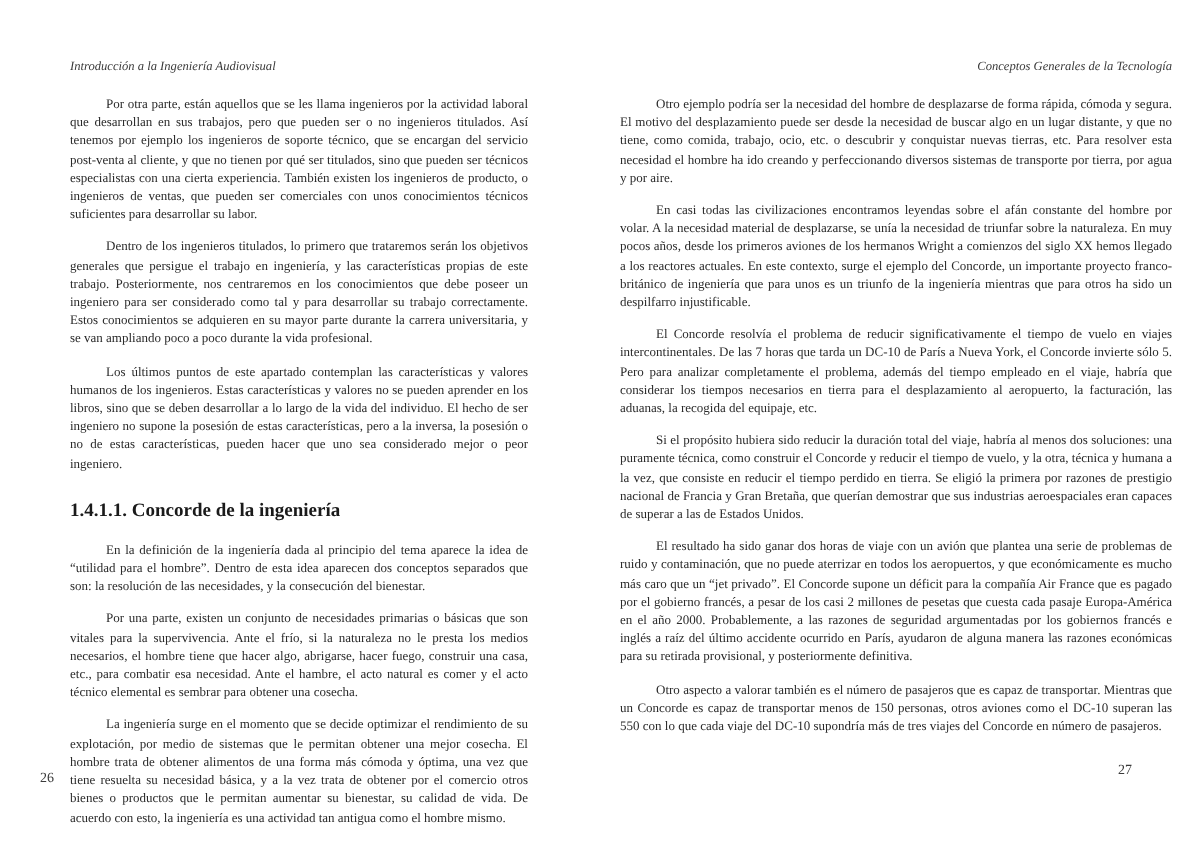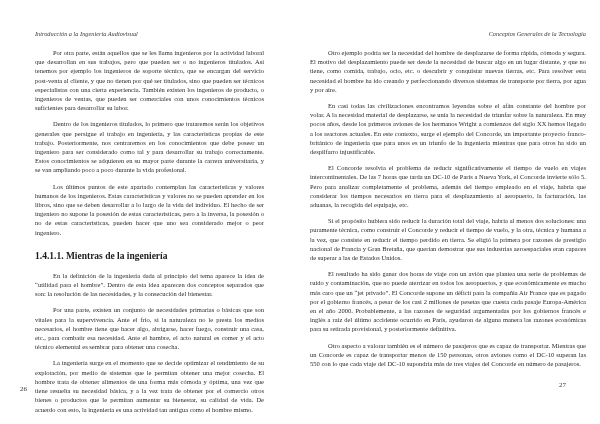--- a/index.html
+++ b/index.html
@@ -59,21 +59,21 @@
 
 <div class="spread">
 
   <div class="page page-left">
     <div class="running-header header-left">Introducción a la Ingeniería Audiovisual</div>
 
     <p class="body-par">Por otra parte, están aquellos que se les llama ingenieros por la actividad laboral que desarrollan en sus trabajos, pero que pueden ser o no ingenieros titulados. Así tenemos por ejemplo los ingenieros de soporte técnico, que se encargan del servicio post-venta al cliente, y que no tienen por qué ser titulados, sino que pueden ser técnicos especialistas con una cierta experiencia. También existen los ingenieros de producto, o ingenieros de ventas, que pueden ser comerciales con unos conocimientos técnicos suficientes para desarrollar su labor.</p>
     <p class="body-par">Dentro de los ingenieros titulados, lo primero que trataremos serán los objetivos generales que persigue el trabajo en ingeniería, y las características propias de este trabajo. Posteriormente, nos centraremos en los conocimientos que debe poseer un ingeniero para ser considerado como tal y para desarrollar su trabajo correctamente. Estos conocimientos se adquieren en su mayor parte durante la carrera universitaria, y se van ampliando poco a poco durante la vida profesional.</p>
     <p class="body-par">Los últimos puntos de este apartado contemplan las características y valores humanos de los ingenieros. Estas características y valores no se pueden aprender en los libros, sino que se deben desarrollar a lo largo de la vida del individuo. El hecho de ser ingeniero no supone la posesión de estas características, pero a la inversa, la posesión o no de estas características, pueden hacer que uno sea considerado mejor o peor ingeniero.</p>
 
-    <h3 class="section-heading">1.4.1.1. Mientras de la ingeniería</h3>
+    <h3 class="section-heading">1.4.1.1. Concorde de la ingeniería</h3>
 
     <p class="body-par">En la definición de la ingeniería dada al principio del tema aparece la idea de “utilidad para el hombre”. Dentro de esta idea aparecen dos conceptos separados que son: la resolución de las necesidades, y la consecución del bienestar.</p>
     <p class="body-par">Por una parte, existen un conjunto de necesidades primarias o básicas que son vitales para la supervivencia. Ante el frío, si la naturaleza no le presta los medios necesarios, el hombre tiene que hacer algo, abrigarse, hacer fuego, construir una casa, etc., para combatir esa necesidad. Ante el hambre, el acto natural es comer y el acto técnico elemental es sembrar para obtener una cosecha.</p>
     <p class="body-par">La ingeniería surge en el momento que se decide optimizar el rendimiento de su explotación, por medio de sistemas que le permitan obtener una mejor cosecha. El hombre trata de obtener alimentos de una forma más cómoda y óptima, una vez que tiene resuelta su necesidad básica, y a la vez trata de obtener por el comercio otros bienes o productos que le permitan aumentar su bienestar, su calidad de vida. De acuerdo con esto, la ingeniería es una actividad tan antigua como el hombre mismo.</p>
 
     <div class="page-number pn-left">26</div>
   </div>
 
   <div class="page page-right">
     <div class="running-header header-right">Conceptos Generales de la Tecnología</div>

